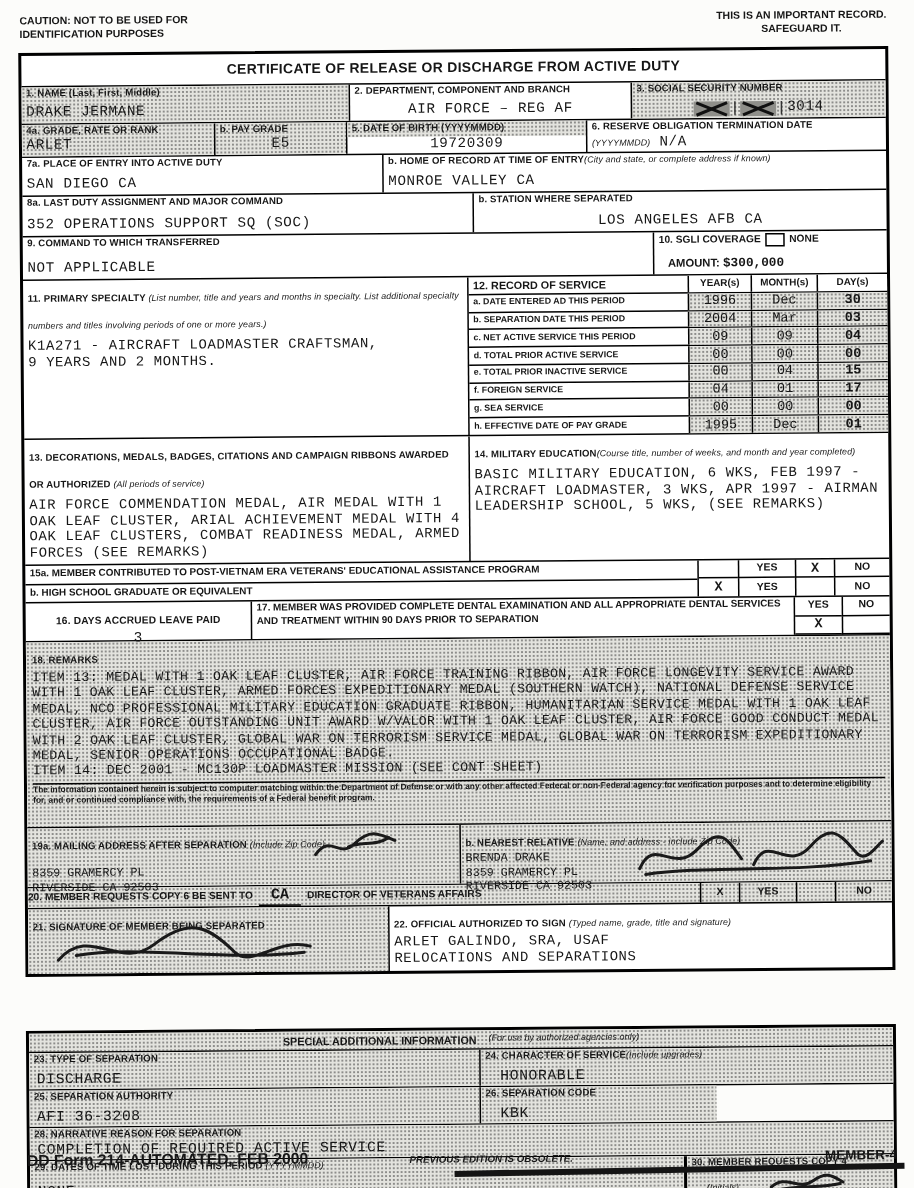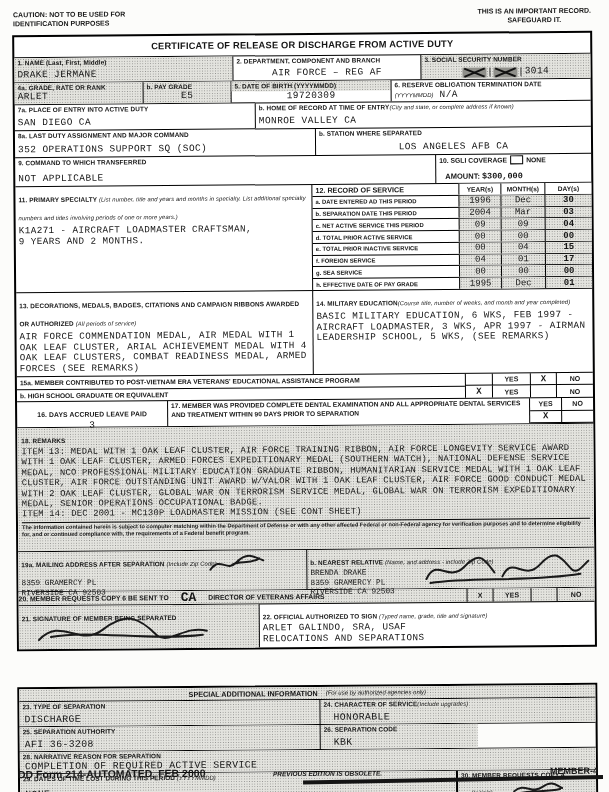--- a/index.html
+++ b/index.html
@@ -97,21 +97,21 @@
   .rem-p { font-family:"Liberation Mono","DejaVu Sans Mono",monospace; font-size:8.8px; line-height:1.18; letter-spacing:.2px; }
   .fine { font-size:5.6px; font-weight:bold; line-height:1.3; margin-top:2px; border-top:1px solid #000; padding-top:1px; }
 
   .r11 { height:40px; }
   .c-19 { flex:0 0 288px; } .c-19b { flex:1; }
   .addr { font-family:"Liberation Mono","DejaVu Sans Mono",monospace; font-size:7.8px; line-height:1.25; }
   .sig-abs { position:absolute; }
 
   .r12 { height:14px; align-items:stretch; }
   .c-20 { flex:1; display:flex; align-items:center; gap:4px; font-weight:bold; font-size:6.8px; }
-  .fill-ca { font-family:"Liberation Mono","DejaVu Sans Mono",monospace; font-size:13px; border-bottom:1px solid #000; padding:0 8px; }
+  .fill-ca { font-family:"Liberation Mono","DejaVu Sans Mono",monospace; font-size:10px; border-bottom:1px solid #000; padding:0 8px; }
   .r12 .yn-c1, .r12 .yn-c2, .r12 .yn-c3, .r12 .yn-c4 { display:flex; align-items:center; justify-content:center; font-weight:bold; font-size:7px; border-left:1px solid #000; }
   .r12 .ynwrap { flex:0 0 128px; display:flex; }
 
   .r13 { height:43px; }
   .c-b21 { flex:0 0 240px; } .c-b22 { flex:1; }
   .c-b22 .val { font-size:9.3px; }
 
   
   .special { position:absolute; left:15px; top:685px; width:580px; border:2px solid #000; }
   .sp-title { height:13px; display:flex; align-items:center; justify-content:center; gap:8px; border-bottom:1px solid #000; font-weight:bold; font-size:7.2px; }

